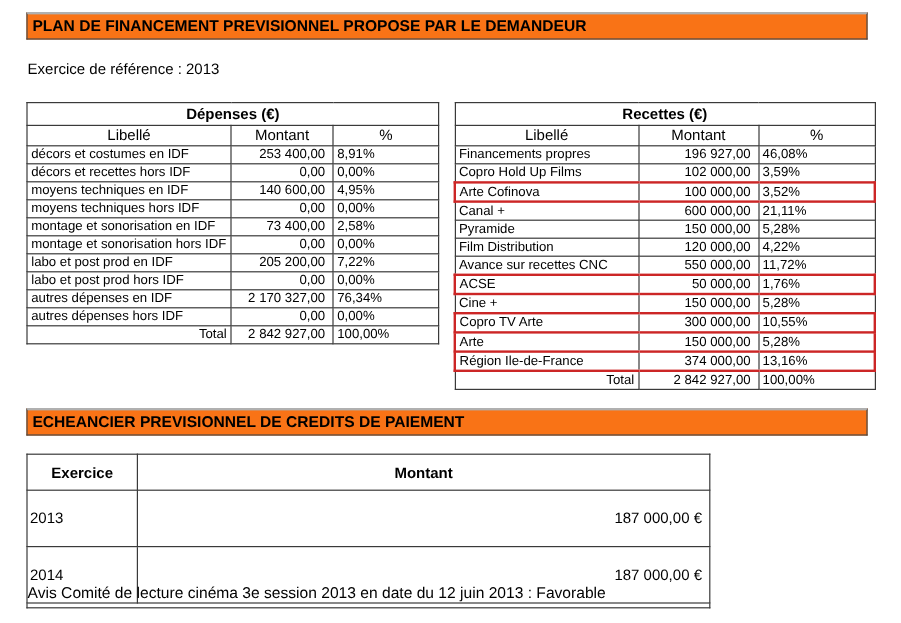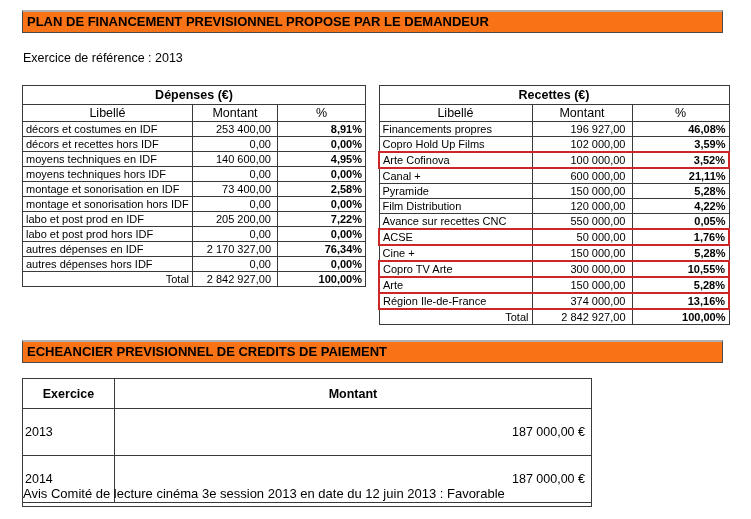--- a/index.html
+++ b/index.html
@@ -29,21 +29,21 @@
   .fin-table th, .fin-table td {
     border:1px solid var(--grid, #3a3a3a);
     padding:1px 3px; font-weight:normal; vertical-align:top;
     overflow:hidden;
   }
   .fin-table .tbl-title th {
     font-weight:bold; font-size:12.5px; text-align:center; padding:2px;
   }
   .fin-table .colhead th { font-size:12.5px; text-align:center; padding:1px; }
   .fin-table td.c1 { text-align:right; padding-right:6px; }
-  .fin-table td.c2 { text-align:right;font-weight:bold; }
+  .fin-table td.c2 { text-align:left; }
   .fin-table td.total-label { text-align:right; }
   tr.flagged td {
     border-top:2px solid var(--flag-red, #cc2626);
     border-bottom:2px solid var(--flag-red, #cc2626);
   }
   tr.flagged td:first-child { border-left:2px solid var(--flag-red, #cc2626);margin-left:24px; }
   tr.flagged td:last-child  { border-right:2px solid var(--flag-red, #cc2626); }
 
   table#echeancier-table {
     position:absolute; left:22px; top:378px; width:570px;
@@ -183,21 +183,21 @@
         <td class="c2">5,28%</td>
       </tr>
       <tr>
         <td class="c0">Film Distribution</td>
         <td class="c1">120 000,00</td>
         <td class="c2">4,22%</td>
       </tr>
       <tr>
         <td class="c0">Avance sur recettes CNC</td>
         <td class="c1">550 000,00</td>
-        <td class="c2">0,05%</td>
+        <td class="c2">11,72%</td>
       </tr>
       <tr class="flagged">
         <td class="c0">ACSE</td>
         <td class="c1">50 000,00</td>
         <td class="c2">1,76%</td>
       </tr>
       <tr>
         <td class="c0">Cine +</td>
         <td class="c1">150 000,00</td>
         <td class="c2">5,28%</td>

